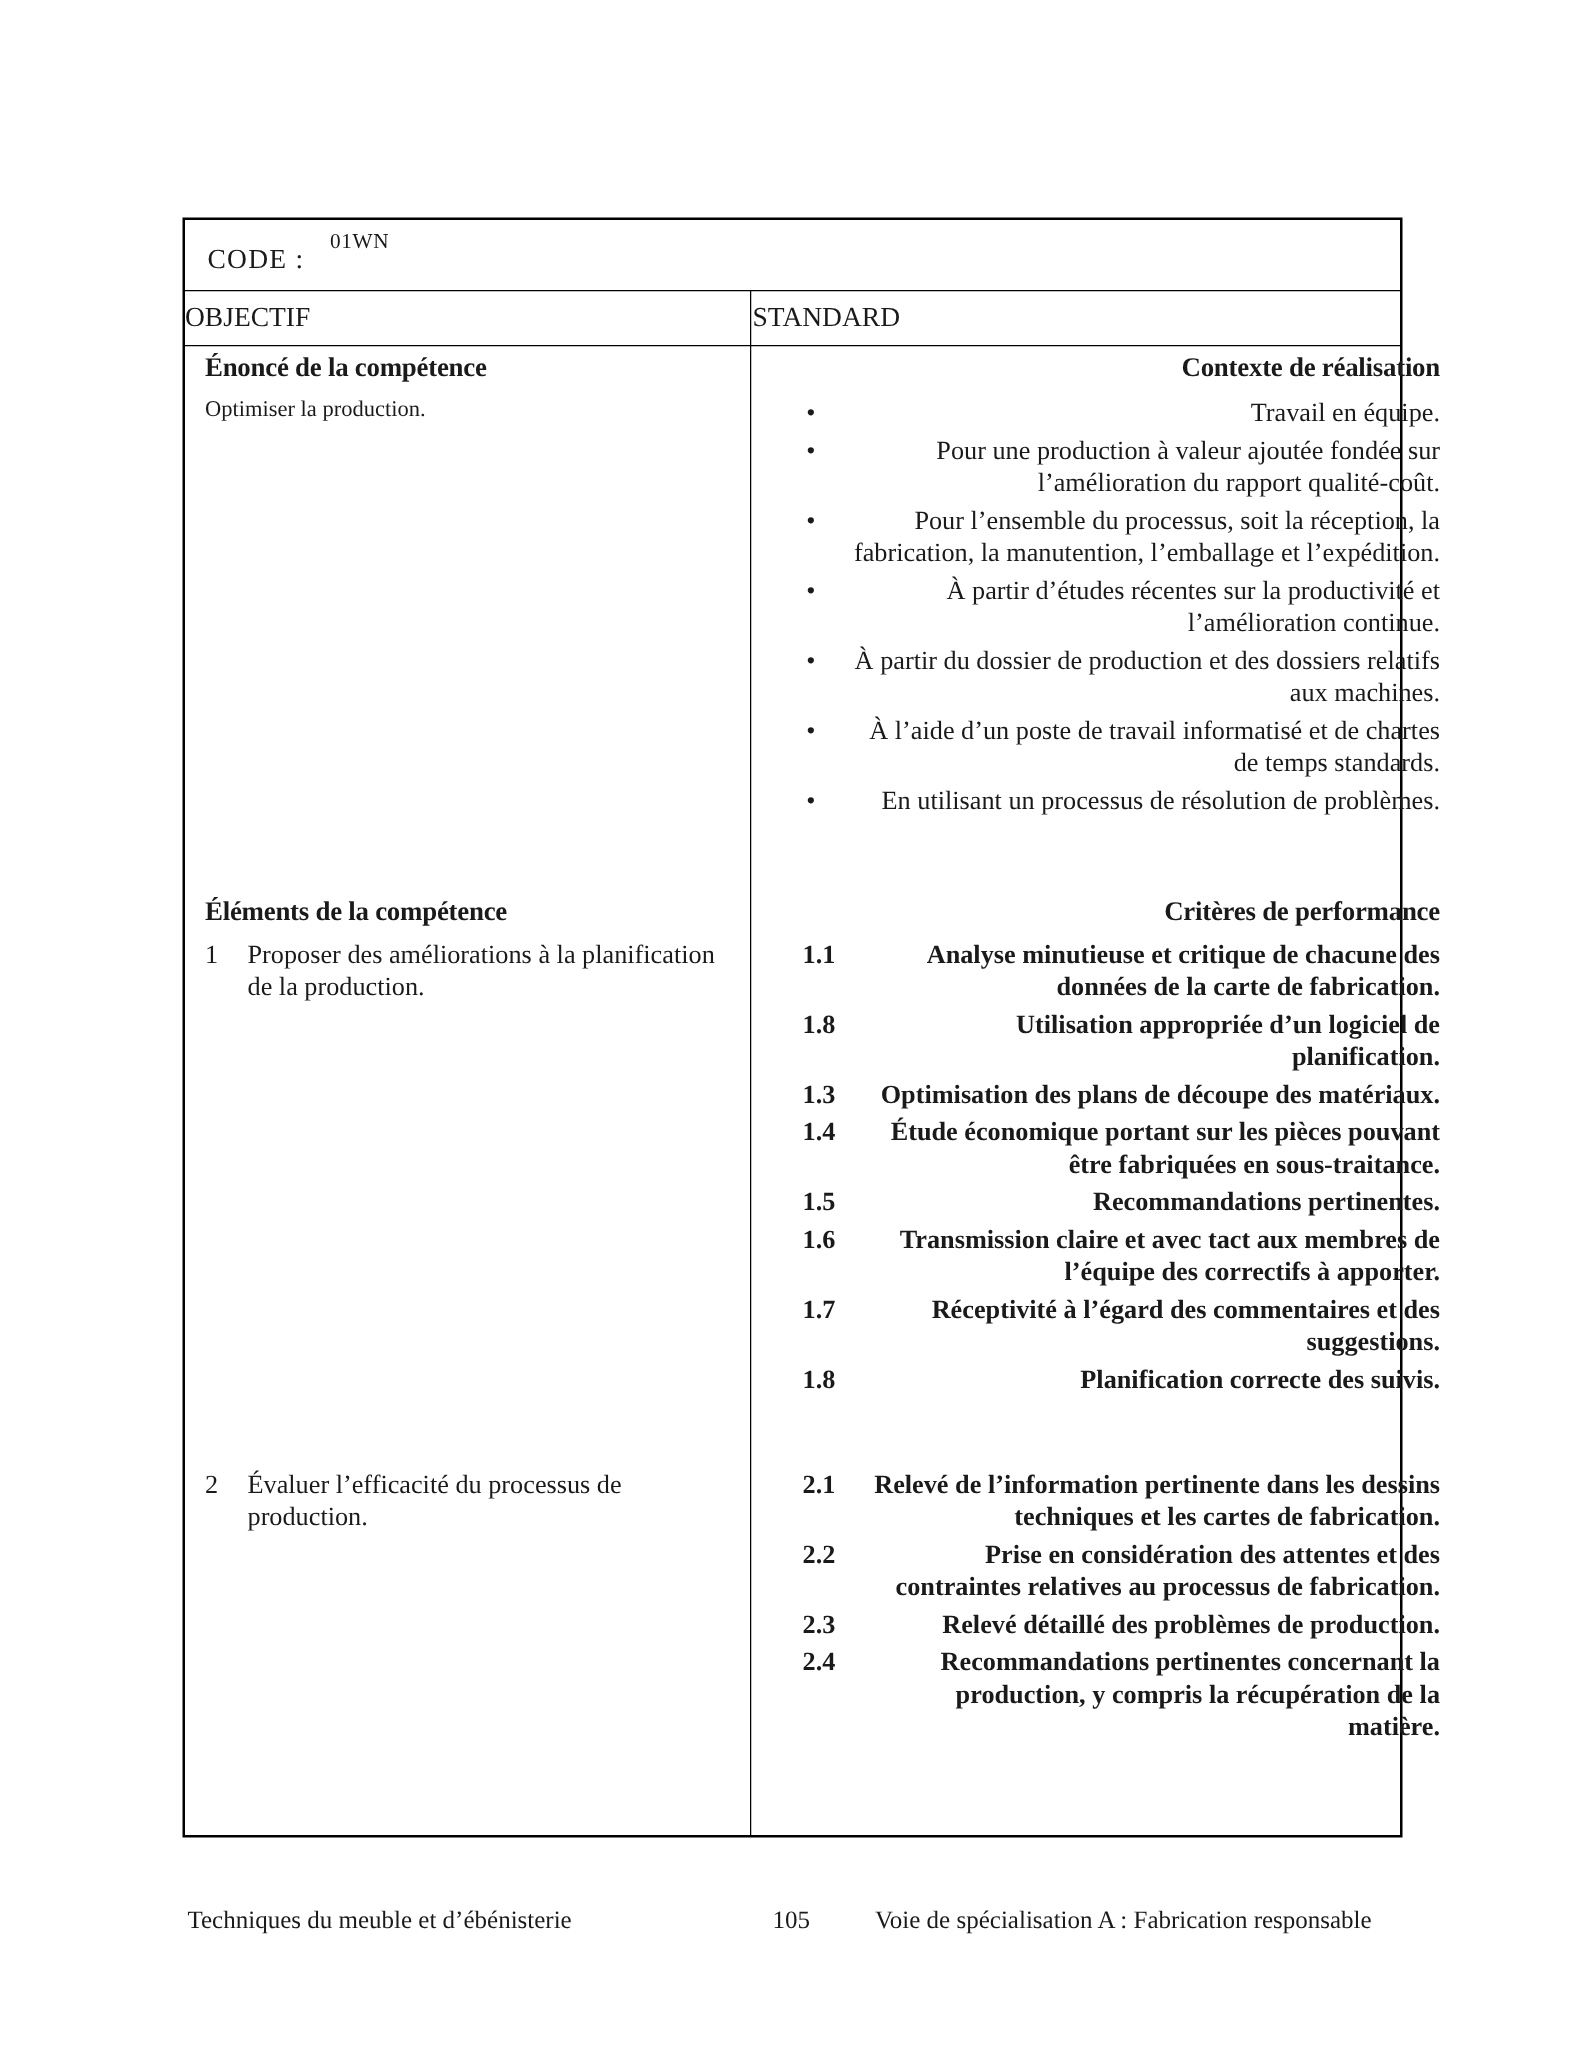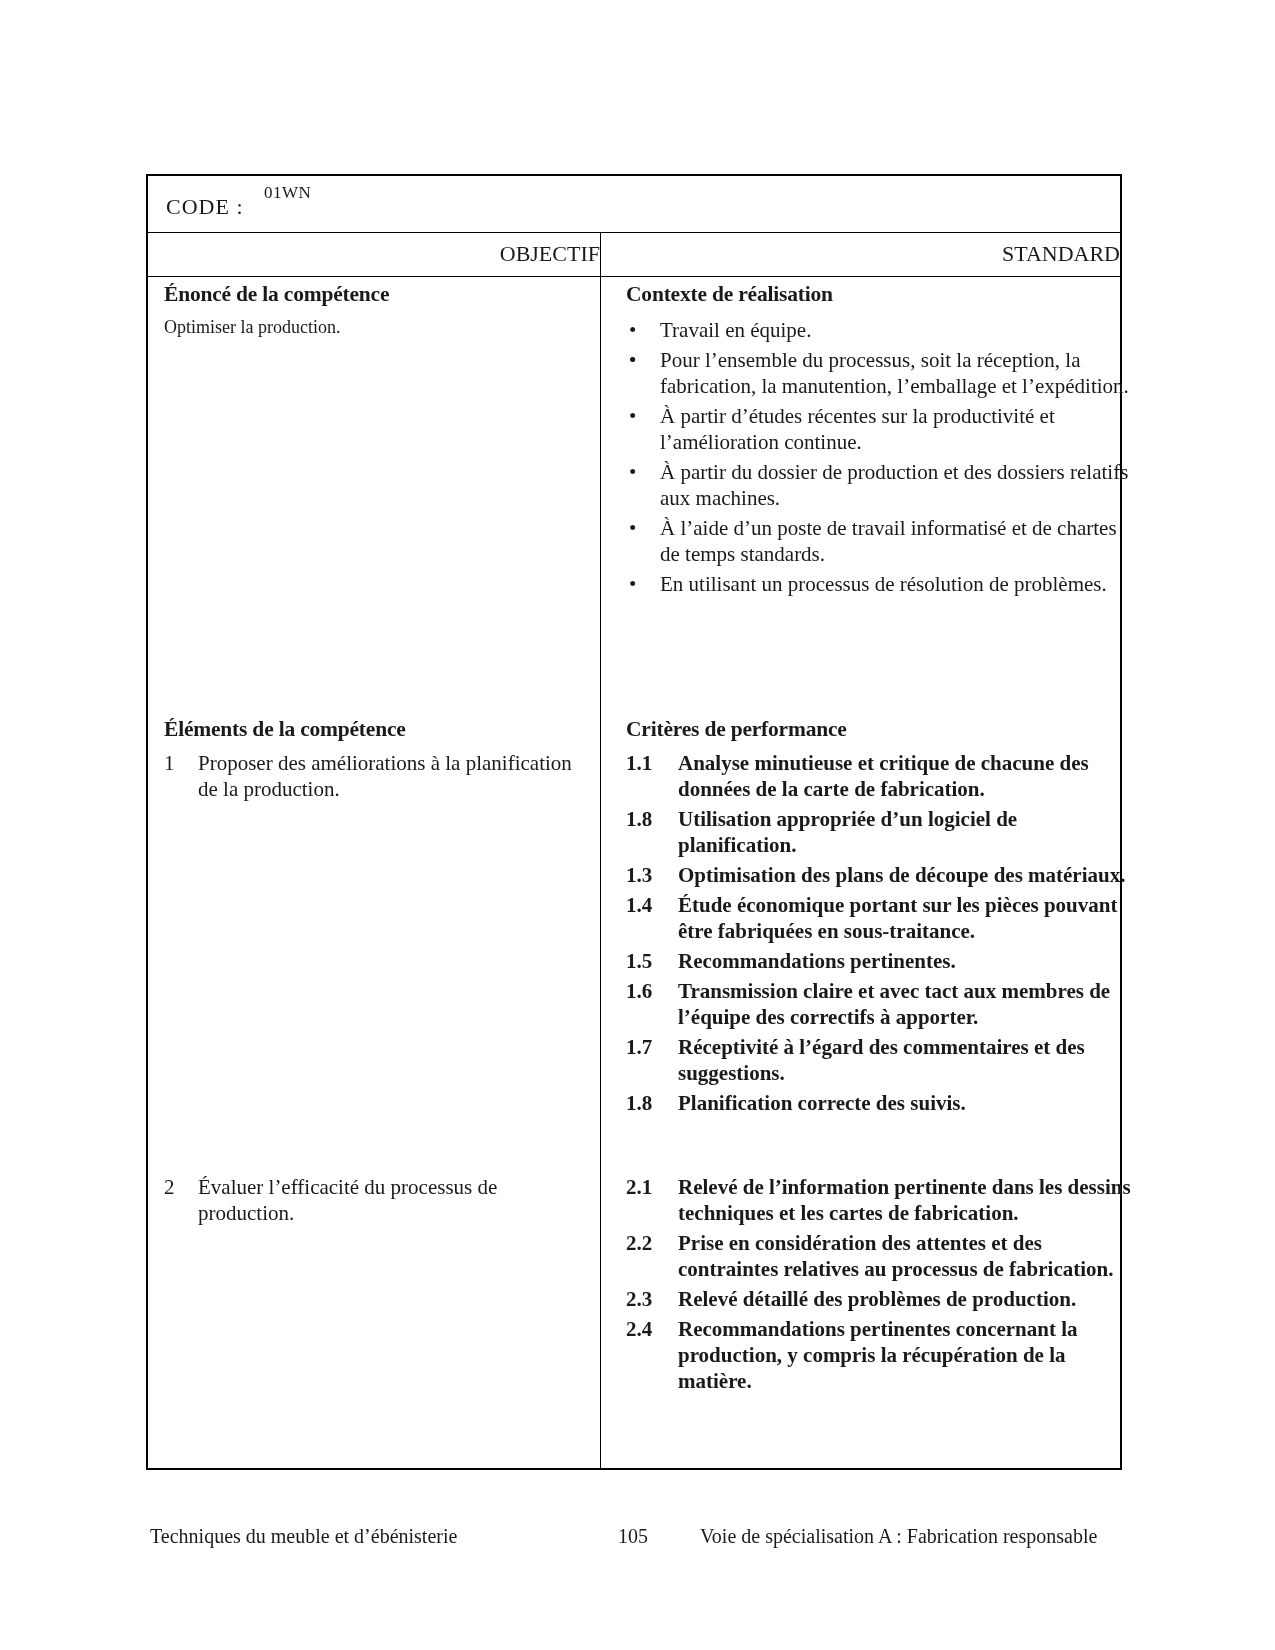--- a/index.html
+++ b/index.html
@@ -4,27 +4,27 @@
 <style>
   html, body { margin:0; padding:0; background:#ffffff; }
   body { width:1275px; height:1650px; position:relative; overflow:hidden;
          font-family:"Liberation Serif", "DejaVu Serif", serif; color:#1a1a1a; }
   .table { position:absolute; left:146px; top:174px; width:976px; height:1296px;
            border:2px solid #000; box-sizing:border-box; }
   .code-row { position:absolute; left:0; top:0; right:0; height:56px; border-bottom:1.5px solid #000; }
   .code-label { position:absolute; left:18px; top:18px; font-size:22px; letter-spacing:1px; }
   .code-value { position:absolute; left:116px; top:7px; font-size:17px; letter-spacing:0.5px; }
   .head-row { position:absolute; left:0; right:0; top:56px; height:44px; border-bottom:1.5px solid #000; }
-  .head-cell { position:absolute; top:0; height:44px; line-height:44px; text-align:right; font-size:22px; }
+  .head-cell { position:absolute; top:0; height:44px; line-height:44px; text-align:left; font-size:22px; }
   .head-obj { left:0; width:452px; }
   .head-std { left:454px; right:0; }
   .vdiv { position:absolute; left:452px; top:56px; bottom:0; width:0; border-left:1.5px solid #000; }
   .col { position:absolute; }
   .left { left:16px; width:420px; }
-  .right { left:478px; width:510px; }
+  .right { left:494px; width:510px;text-align:right; }
   .h { font-weight:bold; font-size:21.5px; line-height:27px; letter-spacing:-0.2px; }
   .t { font-size:18px; line-height:26px; }
   .bullet { position:relative; padding-left:34px; font-size:21px; line-height:26px; margin-bottom:4px; }
   .bullet .dot { position:absolute; left:3px; top:0; }
   .item { position:relative; padding-left:52px; font-size:21px; line-height:26px; margin-bottom:4px;font-weight:bold; }
   .item .num { position:absolute; left:0; top:0; }
   .el { position:relative; padding-left:34px; font-size:21px; line-height:26px; }
   .el .num { position:absolute; left:0; top:0; }
   .footer { position:absolute; top:1525px; font-size:20px; }
 </style>
@@ -59,21 +59,21 @@
     <div class="el">
       <span class="num">2</span>
       <span>Évaluer l’efficacité du processus de production.</span>
     </div>
   </div>
 
   <div class="col right" style="top:105px;">
     <div class="h">Contexte de réalisation</div>
     <div style="margin-top:9px;">
       <div class="bullet"><span class="dot">•</span><span>Travail en équipe.</span></div>
-      <div class="bullet"><span class="dot">•</span></div>
+      <div class="bullet"><span class="dot">•</span><span>Pour une production à valeur ajoutée fondée sur l’amélioration du rapport qualité-coût.</span></div>
       <div class="bullet"><span class="dot">•</span><span>Pour l’ensemble du processus, soit la réception, la fabrication, la manutention, l’emballage et l’expédition.</span></div>
       <div class="bullet"><span class="dot">•</span><span>À partir d’études récentes sur la productivité et l’amélioration continue.</span></div>
       <div class="bullet"><span class="dot">•</span><span>À partir du dossier de production et des dossiers relatifs aux machines.</span></div>
       <div class="bullet"><span class="dot">•</span><span>À l’aide d’un poste de travail informatisé et de chartes de temps standards.</span></div>
       <div class="bullet"><span class="dot">•</span><span>En utilisant un processus de résolution de problèmes.</span></div>
     </div>
   </div>
 
   <div class="col right" style="top:540px;">
     <div class="h">Critères de performance</div>

